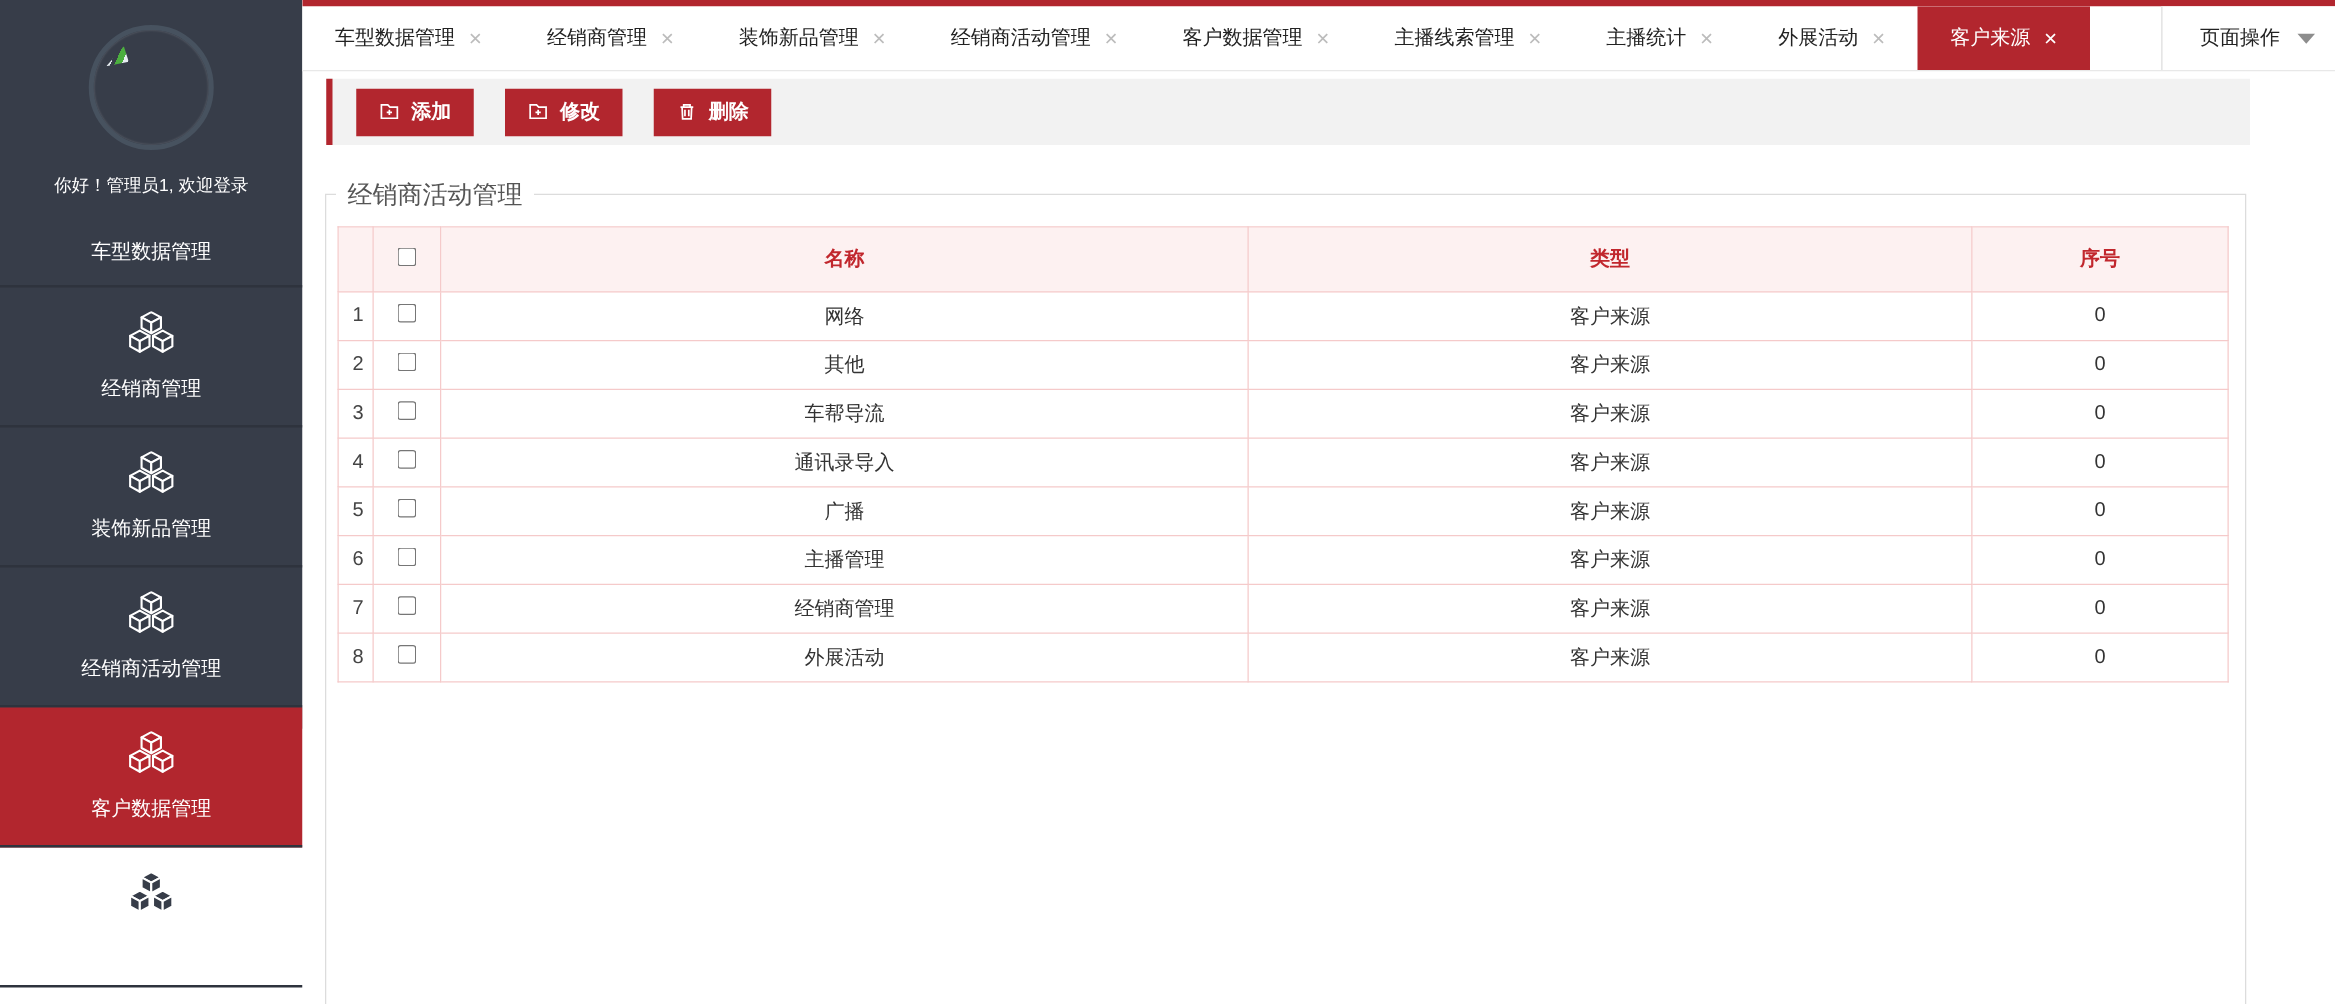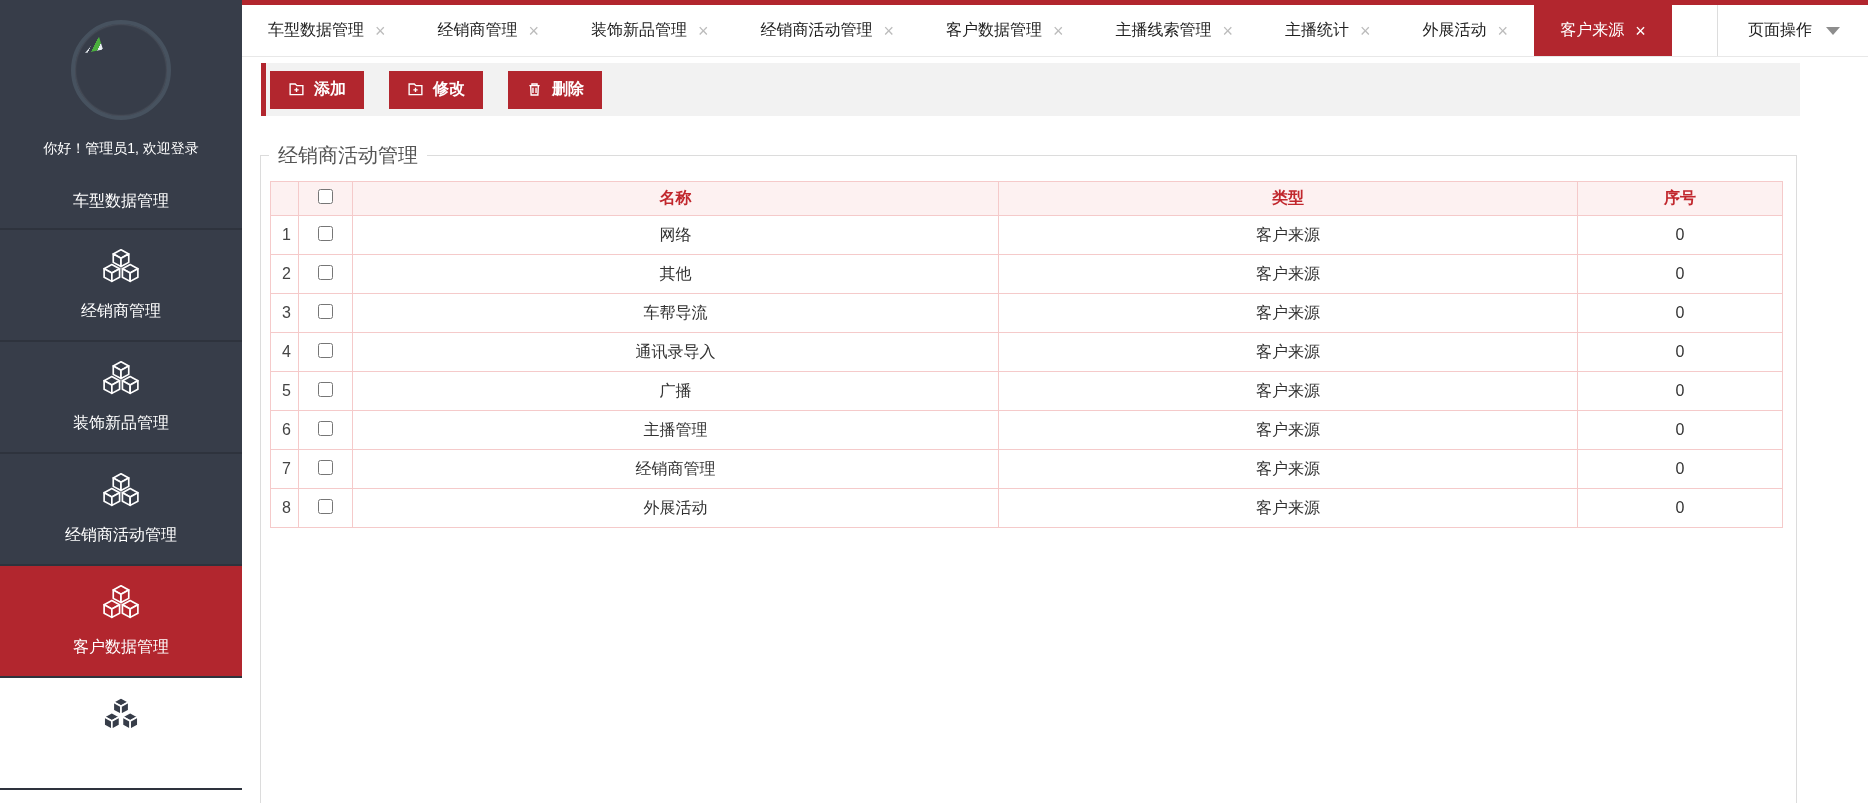--- a/index.html
+++ b/index.html
@@ -31,45 +31,45 @@
   .main { position:absolute; left:242px; top:0; right:0; bottom:0; background:#fff; }
 
   .tabbar { height:57px; border-top:5px solid #b2262e; border-bottom:1px solid #e8e8e8;
     display:flex; align-items:stretch; background:#fff; overflow:hidden; }
   .tab { display:flex; align-items:center; gap:11px; padding:0 26px; font-size:16px;
     color:#222; white-space:nowrap; cursor:pointer; }
   .tab .close { color:#bcbcbc; font-size:18px; line-height:1; }
   .tab.active { background:#b2262e; color:#fff; }
   .tab.active .close { color:#fff; }
   .page-actions { margin-left:auto; display:flex; align-items:center; gap:14px;
-    padding:0 28px 0 30px; border-left:1px solid #ddd; font-size:16px; color:#222;
+    padding:0 16px 0 30px; border-left:1px solid #ddd; font-size:16px; color:#222;
     background:#fff; cursor:pointer; }
   .caret { width:0; height:0; border-left:7px solid transparent;
     border-right:7px solid transparent; border-top:8px solid #8d8d8d; }
 
   .toolbar { position:absolute; top:63px; left:19px; width:1539px; height:53px;
     background:#f2f2f2; display:flex; align-items:center; }
   .toolbar::before { content:""; width:5px; height:100%; background:#b2262e; }
-  .tb-btn { height:38px; margin-left:4px; padding:0 18px; border:none;
+  .tb-btn { height:38px; margin-left:19px; padding:0 18px; border:none;
     background:#b2262e; color:#fff; font-size:16px; font-weight:bold;
     font-family:inherit; display:inline-flex; align-items:center; gap:9px; cursor:pointer; }
   .tb-btn + .tb-btn { margin-left:25px;text-align:center; }
   .tb-btn svg { width:17px; height:17px; stroke:#fff; fill:none; stroke-width:1.6; }
 
   fieldset.panel { position:absolute; left:18px; top:142px; width:1537px; height:700px;
     border:1px solid #dcdcdc; }
   fieldset.panel legend { margin-left:8px; padding:0 9px; font-size:20px; color:#555; }
 
   table.grid { border-collapse:collapse; margin:12px 0 0 9px; table-layout:fixed; }
   .grid col.c-num   { width:28px; }
   .grid col.c-check { width:54px; }
   .grid col.c-name  { width:646px; }
   .grid col.c-type  { width:579px; }
   .grid col.c-order { width:205px; }
-  .grid th { height:34px; background:#fdf1f1; border:1px solid #f5caca;
+  .grid th { height:52px; background:#fdf1f1; border:1px solid #f5caca;
     color:#c1272d; font-size:16px; font-weight:bold; text-align:center; }
   .grid td { height:39px; background:#fff; border:1px solid #f5caca;
     color:#333; font-size:16px; text-align:center; }
   .grid td.rownum { text-align:right; padding-right:7px; color:#444; }
   .grid input[type=checkbox] { width:15px; height:15px; }
 </style>
 </head>
 <body>
 
 <aside class="sidebar">

